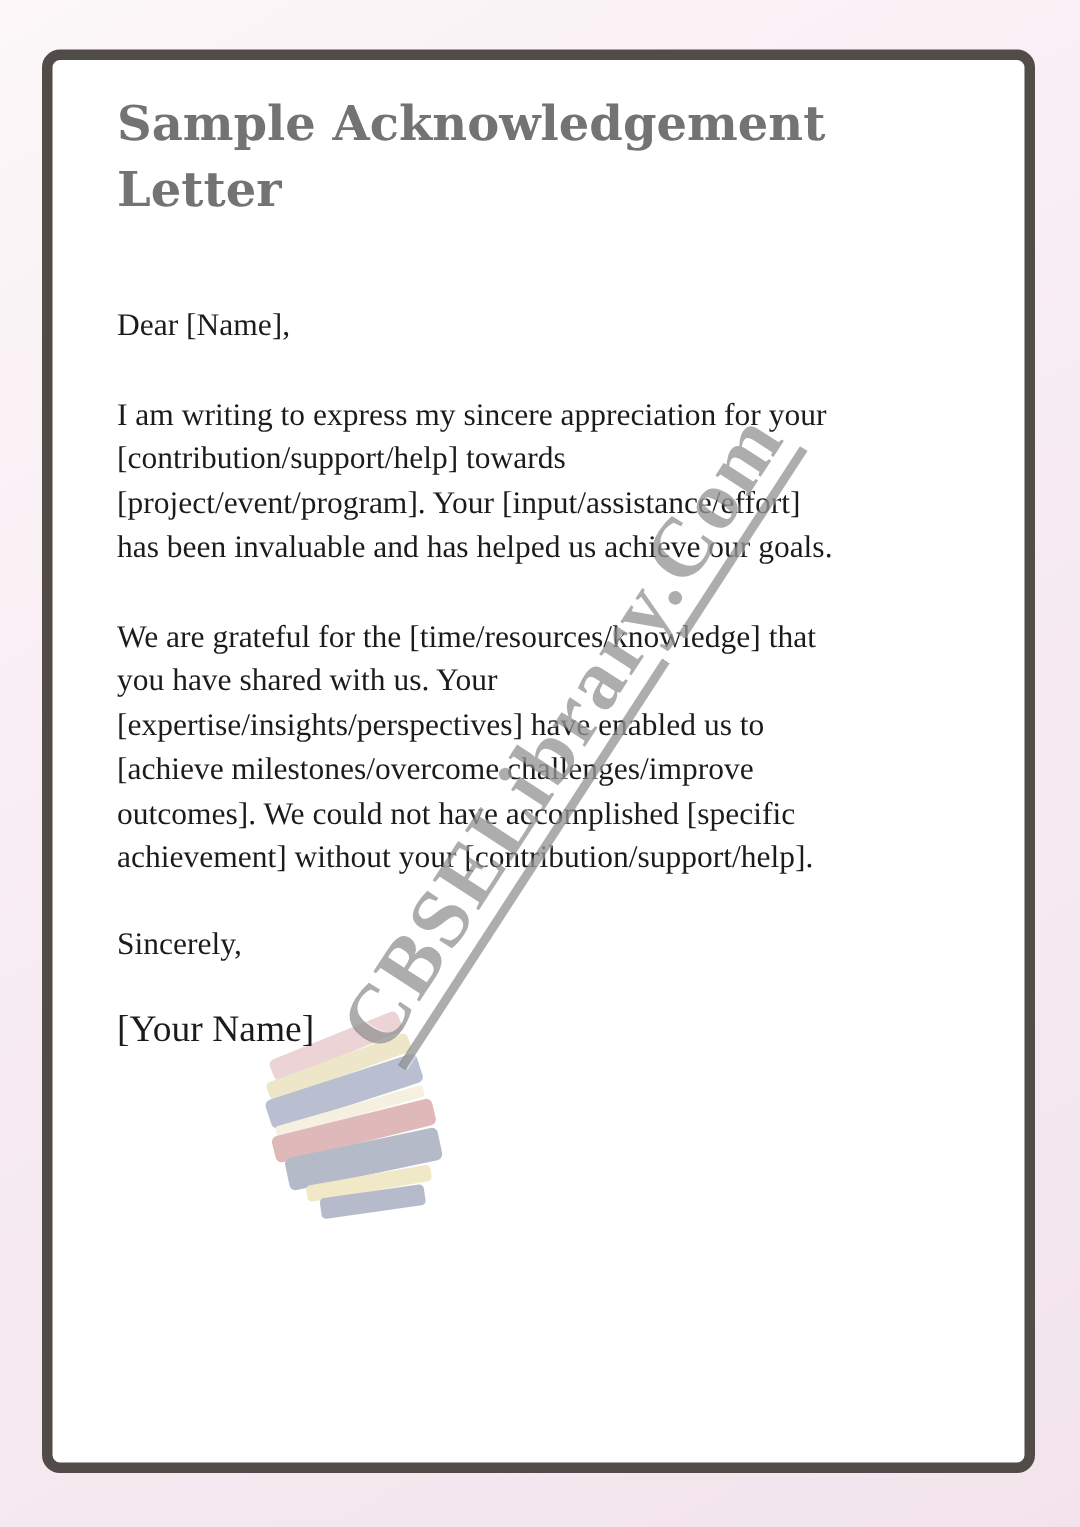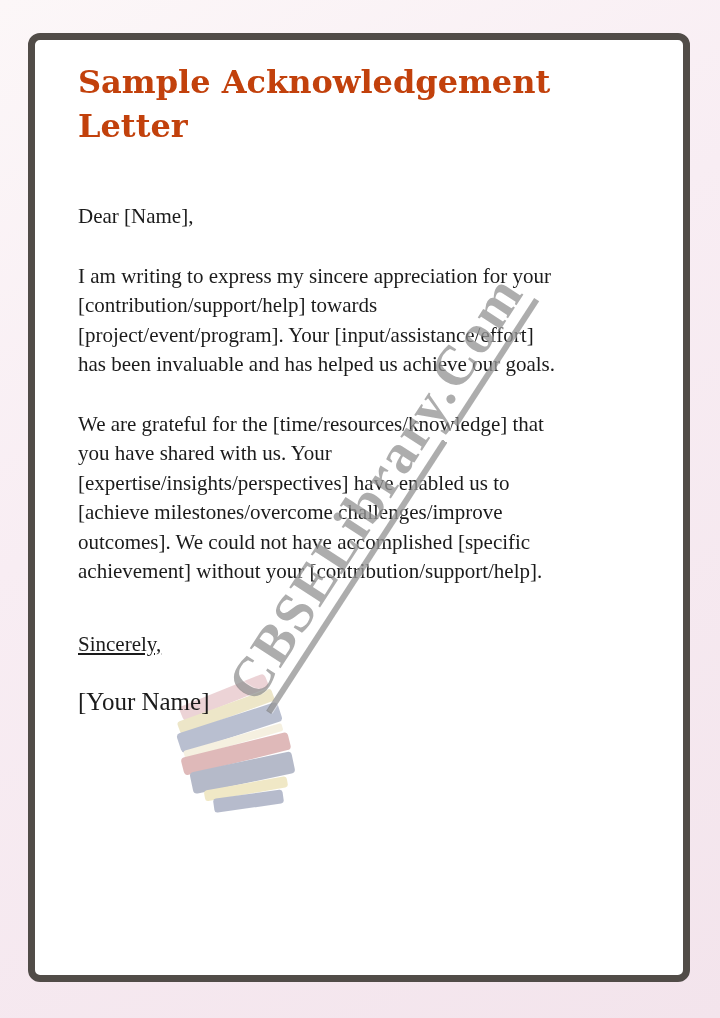--- a/index.html
+++ b/index.html
@@ -28,43 +28,42 @@
   .paper-title {
     position: relative;
     z-index: 2;
     margin: 0;
     padding: 20px 30px 0 43px;
     font-family: "DejaVu Serif", serif;
     font-weight: bold;
     font-size: 32px;
     line-height: 44px;
     letter-spacing: 0px;
-    color: #c2410c;
+    color: #737373;
   }
   .letter-body {
     position: relative;
     z-index: 2;
     padding: 0 30px 0 43px;
   }
   .letter-body p {
     margin: 30px 0 0 0;
     font-size: 21px;
     line-height: 29.5px;
     color: #1b1b1b;
     white-space: pre;
   }
   .letter-body p.salutation {
     margin-top: 54px;
   }
   .letter-body p.para-3 {
     margin-top: 34px;
   }
   .letter-body p.closing {
-    margin-top: 43px;
-    text-decoration: underline;
+    margin-top: 28px;
   }
   .letter-body p.signature {
     margin-top: 28px;
     font-size: 25px;
   }
   .watermark {
     position: absolute;
     z-index: 3;
     left: 340px;
     top: 448px;

